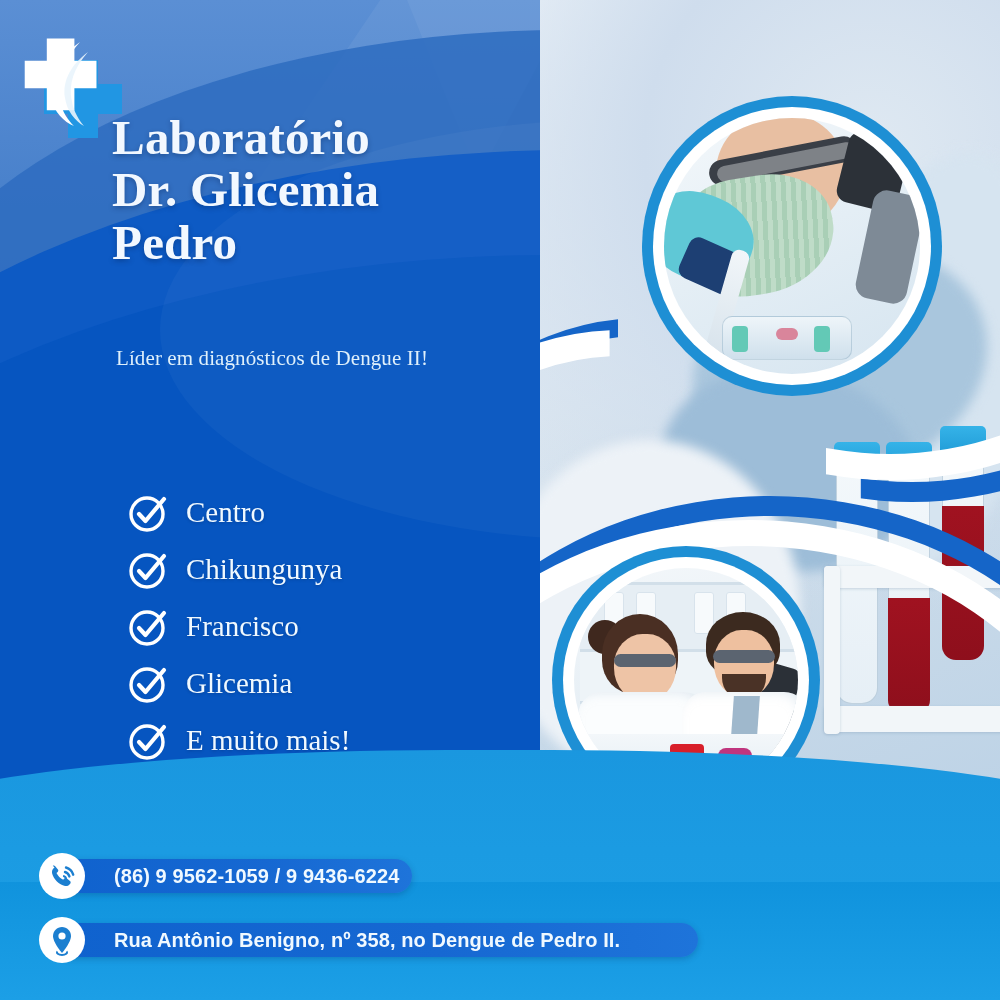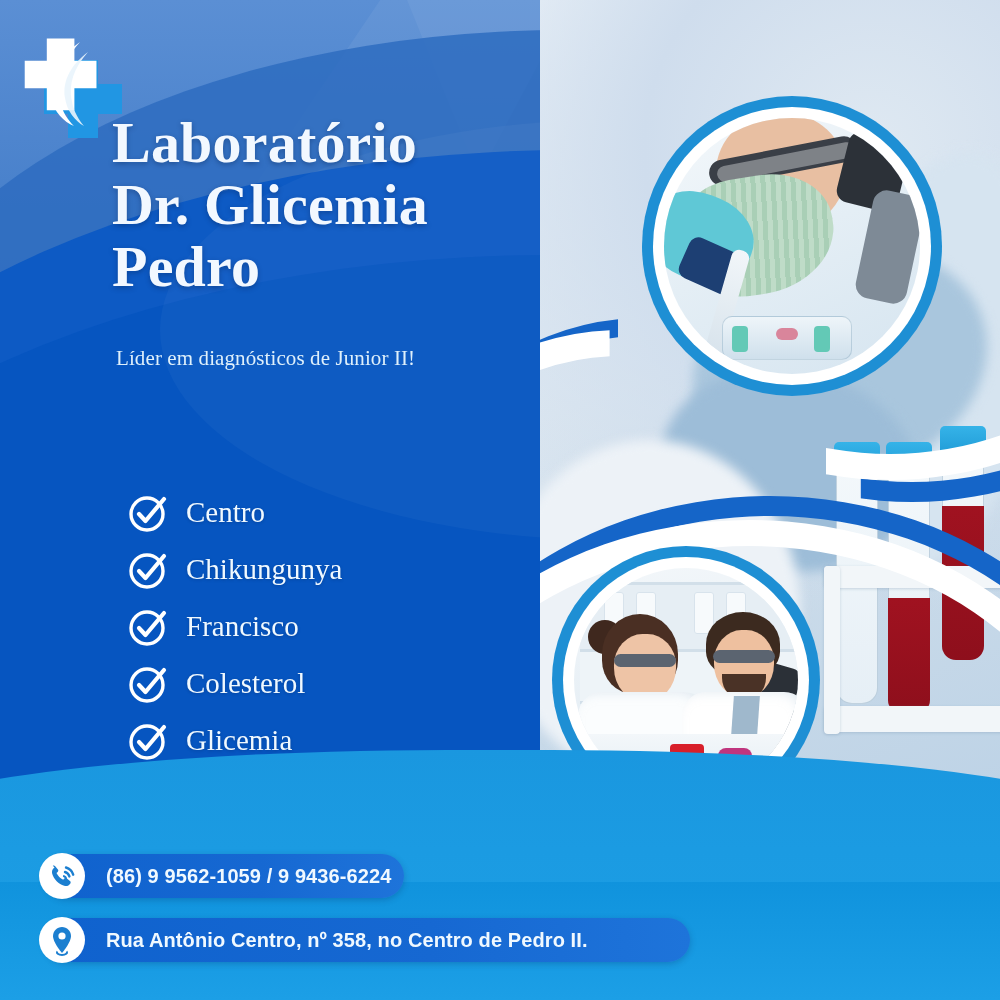--- a/index.html
+++ b/index.html
@@ -188,21 +188,21 @@
   .sc2 .tubes{position:absolute;bottom:4px;left:40px;width:56px;height:34px;border-radius:4px;background:#bcd6e8;}
 
   
   .logo{position:absolute;top:28px;left:18px;width:104px;height:112px;}
 
   
   .headline{
     position:absolute;top:112px;left:112px;width:520px;
     font-family:"Liberation Serif", serif;
     font-weight:700;
-    font-size:58px;
+    font-size:49px;
     line-height:1.07;
     color:#f2f8ff;
     text-shadow:0 2px 5px rgba(0,25,70,.35);
     letter-spacing:.2px;
   }
   .tagline{
     position:absolute;top:346px;left:116px;
     font-family:"Liberation Serif", serif;
     font-size:21px;
     color:#dff0fb;
@@ -233,21 +233,21 @@
     font-size:29px;
     color:#f0f9ff;
     text-shadow:0 1px 3px rgba(0,30,80,.3);
   }
 
   
   .contact{position:absolute;left:38px;display:flex;align-items:center;}
   .contact-phone{top:852px;}
   .contact-addr{top:916px;}
   .contact-pill{
-    position:absolute;left:6px;height:44px;border-radius:22px;
+    position:absolute;left:14px;height:34px;border-radius:22px;
     background:linear-gradient(90deg,#0F62CE 0%,#1668D2 60%,#1E74DA 100%);
     display:flex;align-items:center;
     box-shadow:0 2px 6px rgba(0,40,95,.25);
   }
   .pill-phone{width:360px;}
   .pill-addr{width:646px;}
   .contact-text{
     color:#f0f9ff;font-size:20px;font-weight:700;
     padding-left:62px;white-space:nowrap;letter-spacing:.1px;
   }
@@ -364,21 +364,21 @@
                C57 93, 49 83, 47 70 C44 52, 54 36, 70 24 Z" fill="#E9F4FC" opacity="0.9"></path>
     </svg>
   </div>
 
   <div class="headline">
     <div>Laboratório</div>
     <div>Dr. Glicemia</div>
     <div>Pedro</div>
   </div>
 
-  <div class="tagline">Líder em diagnósticos de Junior II!</div>
+  <div class="tagline">Líder em diagnósticos de Dengue II!</div>
 
 
   <div class="exam-list">
 
     <div class="exam-item">
       <span class="exam-check">
         <svg viewBox="0 0 44 44" width="44" height="44">
           <circle cx="21" cy="23" r="16" fill="none" stroke="#ffffff" stroke-width="3.4"></circle>
           <path d="M13 23 l6.5 7 L38 8" fill="none" stroke="#ffffff" stroke-width="4.2" stroke-linecap="round" stroke-linejoin="round"></path>
         </svg>
@@ -399,29 +399,20 @@
     <div class="exam-item">
       <span class="exam-check">
         <svg viewBox="0 0 44 44" width="44" height="44">
           <circle cx="21" cy="23" r="16" fill="none" stroke="#ffffff" stroke-width="3.4"></circle>
           <path d="M13 23 l6.5 7 L38 8" fill="none" stroke="#ffffff" stroke-width="4.2" stroke-linecap="round" stroke-linejoin="round"></path>
         </svg>
       </span>
       <span class="exam-text">Francisco</span>
     </div>
 
-    <div class="exam-item">
-      <span class="exam-check">
-        <svg viewBox="0 0 44 44" width="44" height="44">
-          <circle cx="21" cy="23" r="16" fill="none" stroke="#ffffff" stroke-width="3.4"></circle>
-          <path d="M13 23 l6.5 7 L38 8" fill="none" stroke="#ffffff" stroke-width="4.2" stroke-linecap="round" stroke-linejoin="round"></path>
-        </svg>
-      </span>
-      <span class="exam-text">Colesterol</span>
-    </div>
 
     <div class="exam-item">
       <span class="exam-check">
         <svg viewBox="0 0 44 44" width="44" height="44">
           <circle cx="21" cy="23" r="16" fill="none" stroke="#ffffff" stroke-width="3.4"></circle>
           <path d="M13 23 l6.5 7 L38 8" fill="none" stroke="#ffffff" stroke-width="4.2" stroke-linecap="round" stroke-linejoin="round"></path>
         </svg>
       </span>
       <span class="exam-text">Glicemia</span>
     </div>
@@ -454,21 +445,21 @@
                  l-2.7 -3.4 c-.6 -.7 -1.6 -.9 -2.4 -.4 z" fill="#1C7FD0"></path>
         <path d="M28 15.5 a10.5 10.5 0 0 1 7.2 7.2" fill="none" stroke="#1C7FD0" stroke-width="2.4" stroke-linecap="round"></path>
         <path d="M27 20 a6.5 6.5 0 0 1 4.4 4.4" fill="none" stroke="#1C7FD0" stroke-width="2.4" stroke-linecap="round"></path>
         <path d="M26 24.2 a3 3 0 0 1 2 2" fill="none" stroke="#1C7FD0" stroke-width="2.2" stroke-linecap="round"></path>
       </svg>
     </span>
   </div>
 
   <div class="contact contact-addr">
     <div class="contact-pill pill-addr">
-      <span class="contact-text">Rua Antônio Centro, nº 358, no Centro de Pedro II.</span>
+      <span class="contact-text">Rua Antônio Benigno, nº 358, no Dengue de Pedro II.</span>
     </div>
     <span class="contact-icon">
       <svg viewBox="0 0 48 48" width="48" height="48">
         <circle cx="24" cy="24" r="23" fill="#ffffff"></circle>
         <path d="M24 11 c-5 0 -9 4 -9 9 0 6.6 9 17 9 17 s9 -10.4 9 -17 c0 -5 -4 -9 -9 -9 z" fill="#1C7FD0"></path>
         <circle cx="24" cy="20" r="3.6" fill="#ffffff"></circle>
         <path d="M19.5 35.5 a5 2.4 0 1 0 9 0" fill="none" stroke="#1C7FD0" stroke-width="2"></path>
       </svg>
     </span>
   </div>

